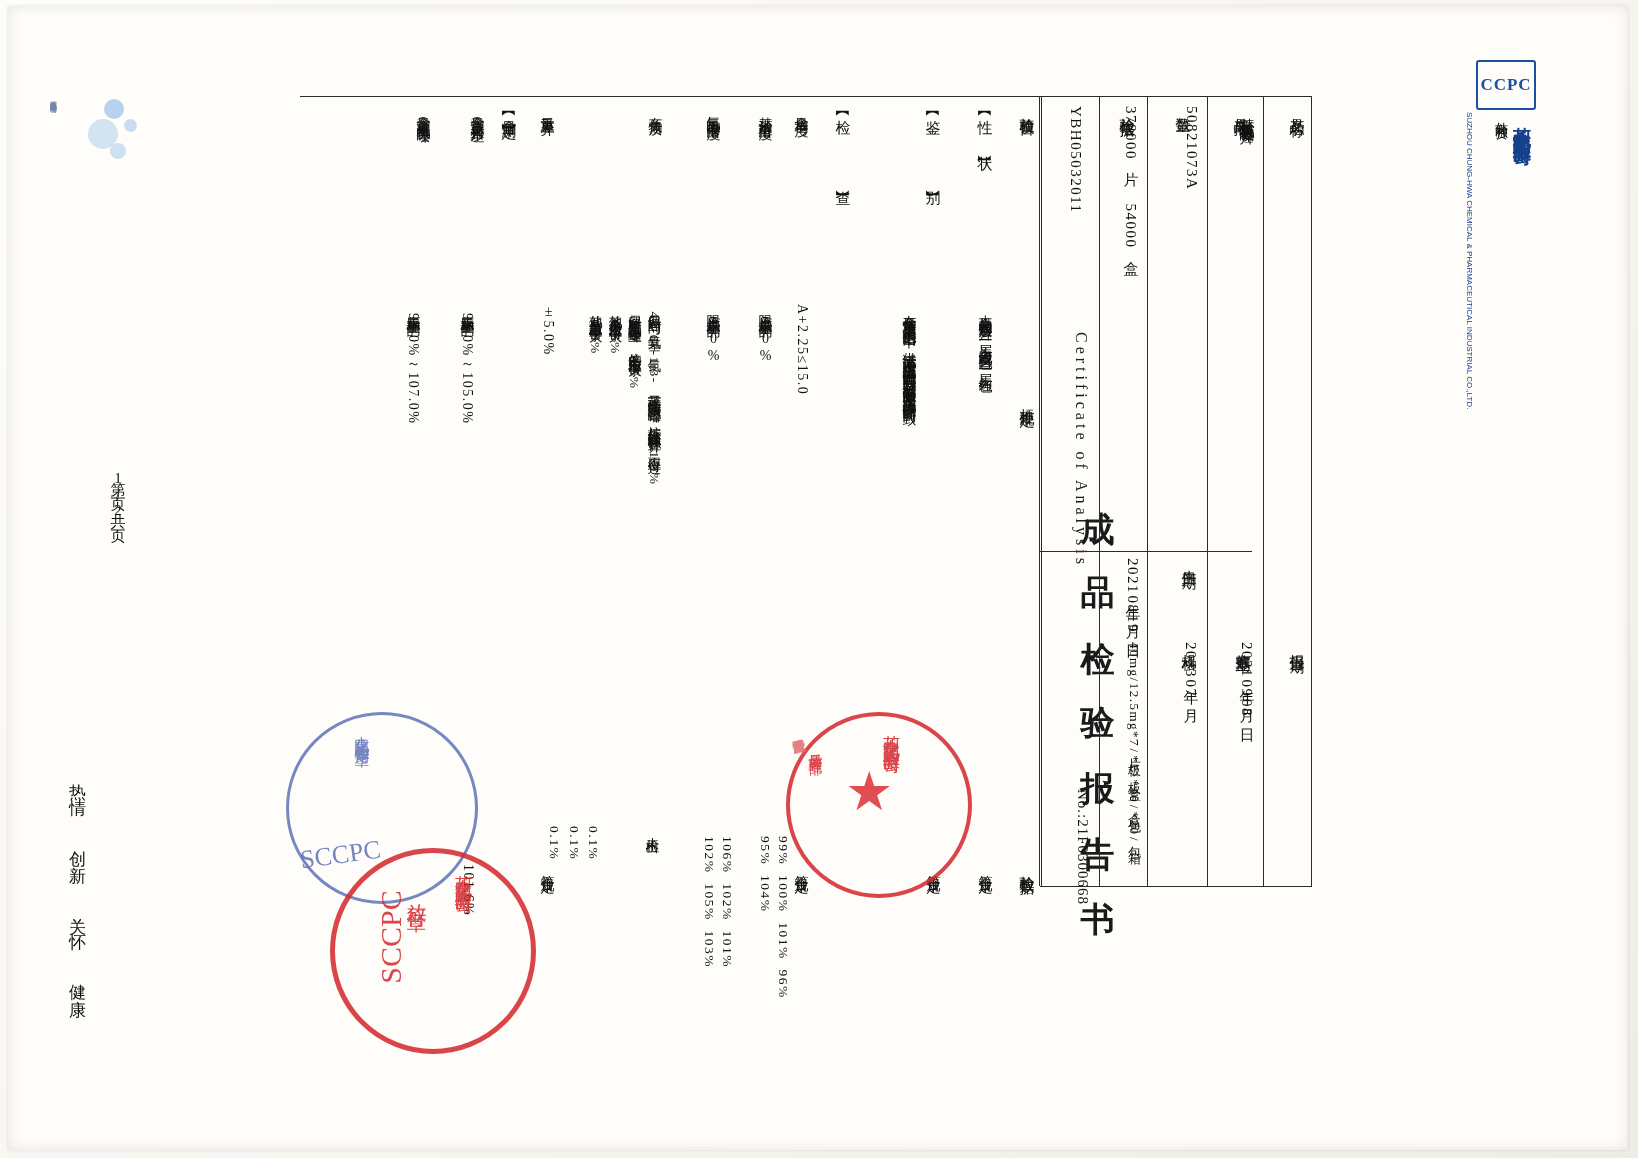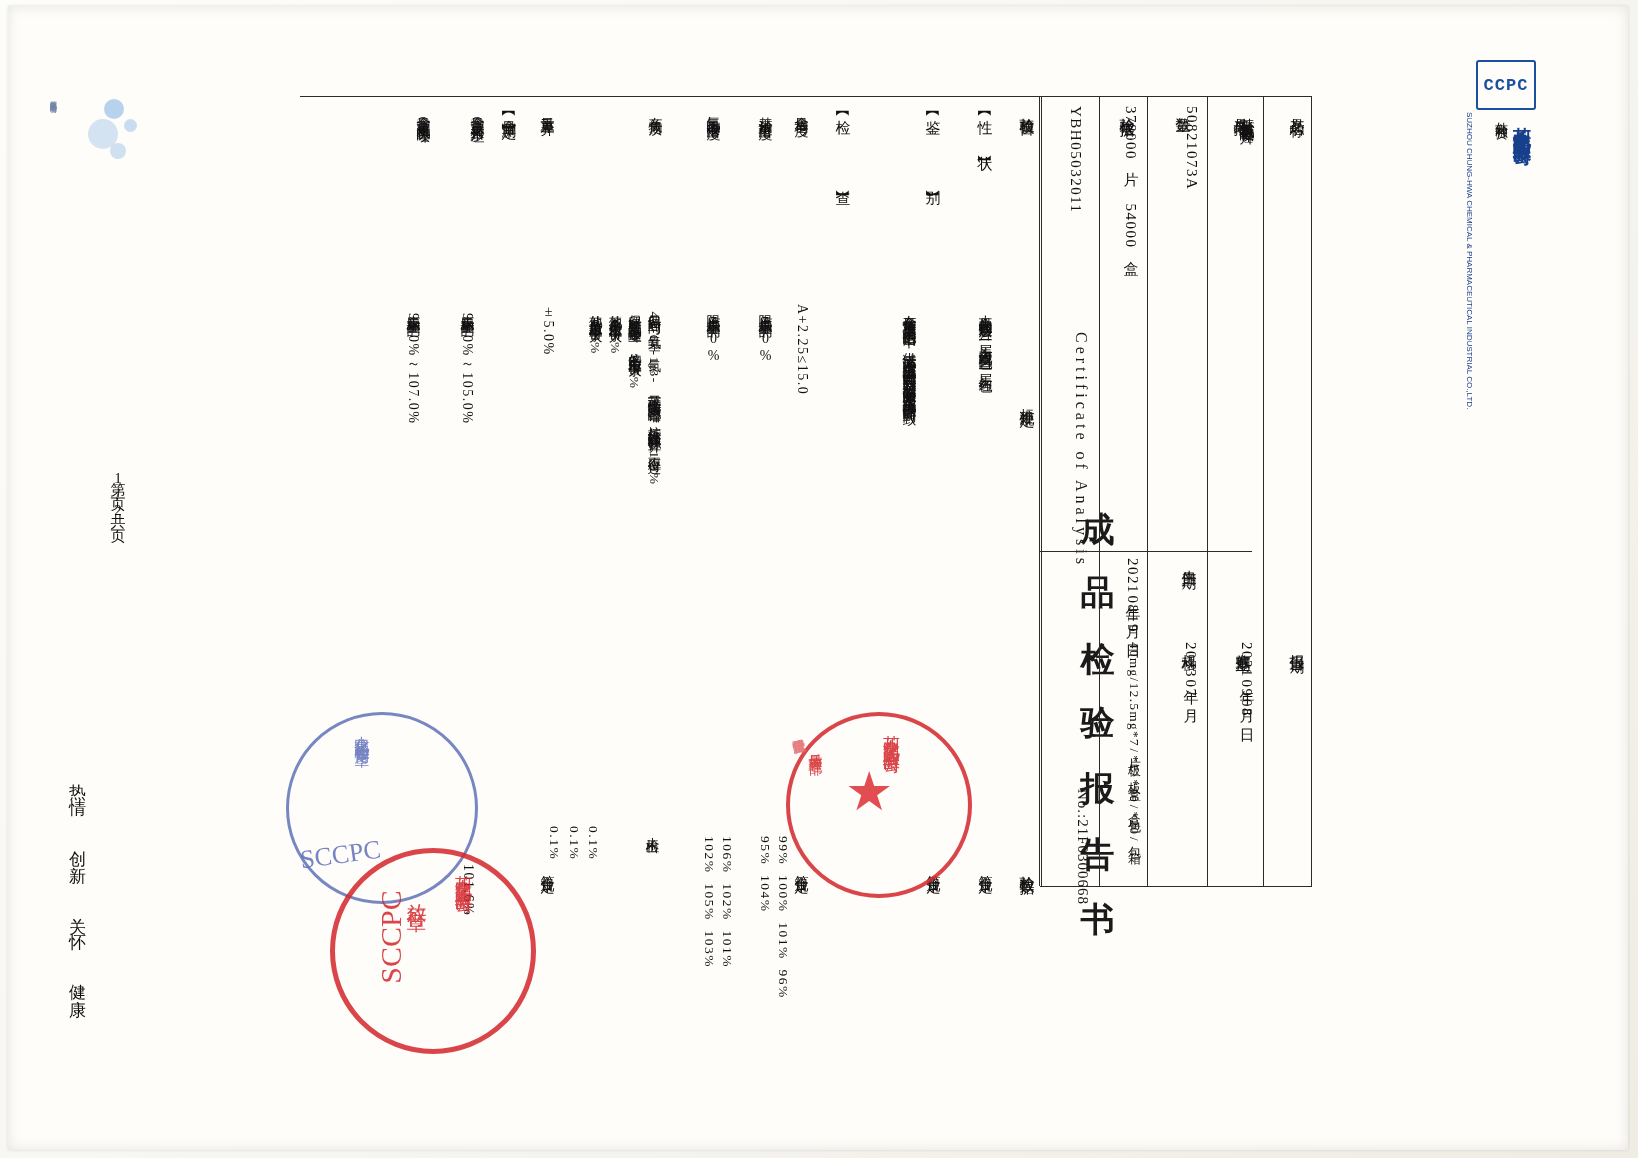--- a/index.html
+++ b/index.html
@@ -20,21 +20,21 @@
     background:#fefdfa;
     box-shadow:0 0 14px rgba(0,0,0,.10) inset, 0 0 3px rgba(0,0,0,.12);
   }
   
   #logo-block{position:absolute;left:1390px;top:60px;width:150px;height:190px;}
   .ccpc-badge{
     position:absolute;right:4px;top:0;
     width:56px;height:46px;border:2px solid #1b4fa0;border-radius:3px;
     color:#1b4fa0;font-weight:bold;font-size:17px;letter-spacing:1px;
     display:flex;align-items:center;justify-content:center;
-    font-family:Liberation Mono, monospace;
+    font-family:Liberation Serif, serif;
   }
   #company-cn{
     position:absolute;right:2px;top:54px;
     color:#17408c;font-size:19px;font-weight:bold;
     font-family:"Liberation Serif", serif;
     letter-spacing:2px;
   }
   
   #doc-title-cn{
     position:absolute;right:470px;top:268px;

